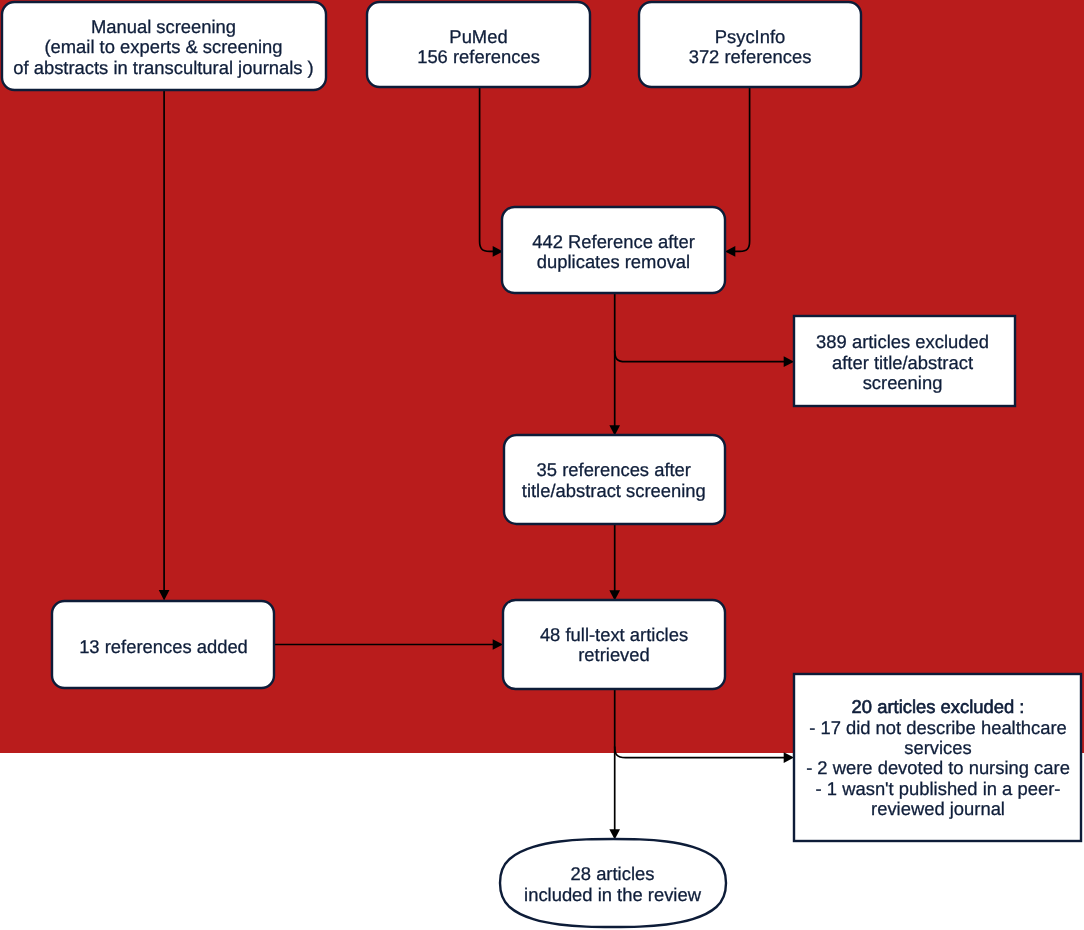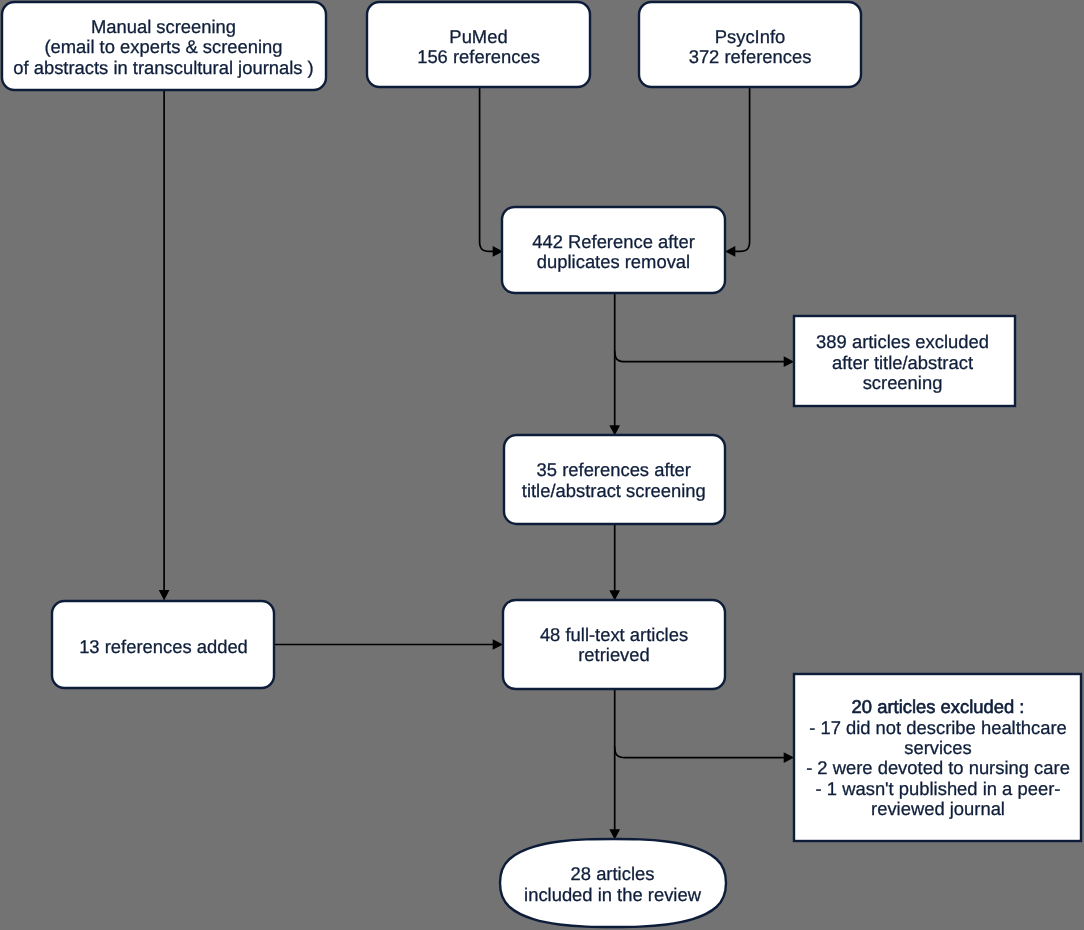--- a/index.html
+++ b/index.html
@@ -1,19 +1,19 @@
 <!DOCTYPE html>
 <html><head>
 <meta charset="utf-8">
 <title>PRISMA flow diagram</title>
 <style>
   html,body{margin:0;padding:0;background:#ffffff;}
   body{width:1084px;height:930px;overflow:hidden;
        font-family:"Liberation Sans",sans-serif;}
-  #diagram{position:relative;width:1084px;height:930px;background:#737373;}
+  #diagram{position:relative;width:1084px;height:753px;background:#b91c1c;}
   #flow{display:block;width:1084px;height:930px;}
   .shape{fill:#ffffff;stroke:#0d1c38;stroke-width:2.4;}
   .nodetext{font-family:"Liberation Sans",sans-serif;font-size:18.4px;fill:#0f1e3a;
             text-anchor:middle;white-space:pre;
             stroke:#0f1e3a;stroke-width:0.28;paint-order:stroke fill;
             -webkit-font-smoothing:antialiased;text-rendering:geometricPrecision;}
   .nodetext.semibold{font-weight:normal;stroke:#0f1e3a;stroke-width:0.6;paint-order:stroke fill;}
   .conn{fill:none;stroke:#000000;stroke-width:1.7;}
   .head{fill:#000000;stroke:none;}
 </style>

